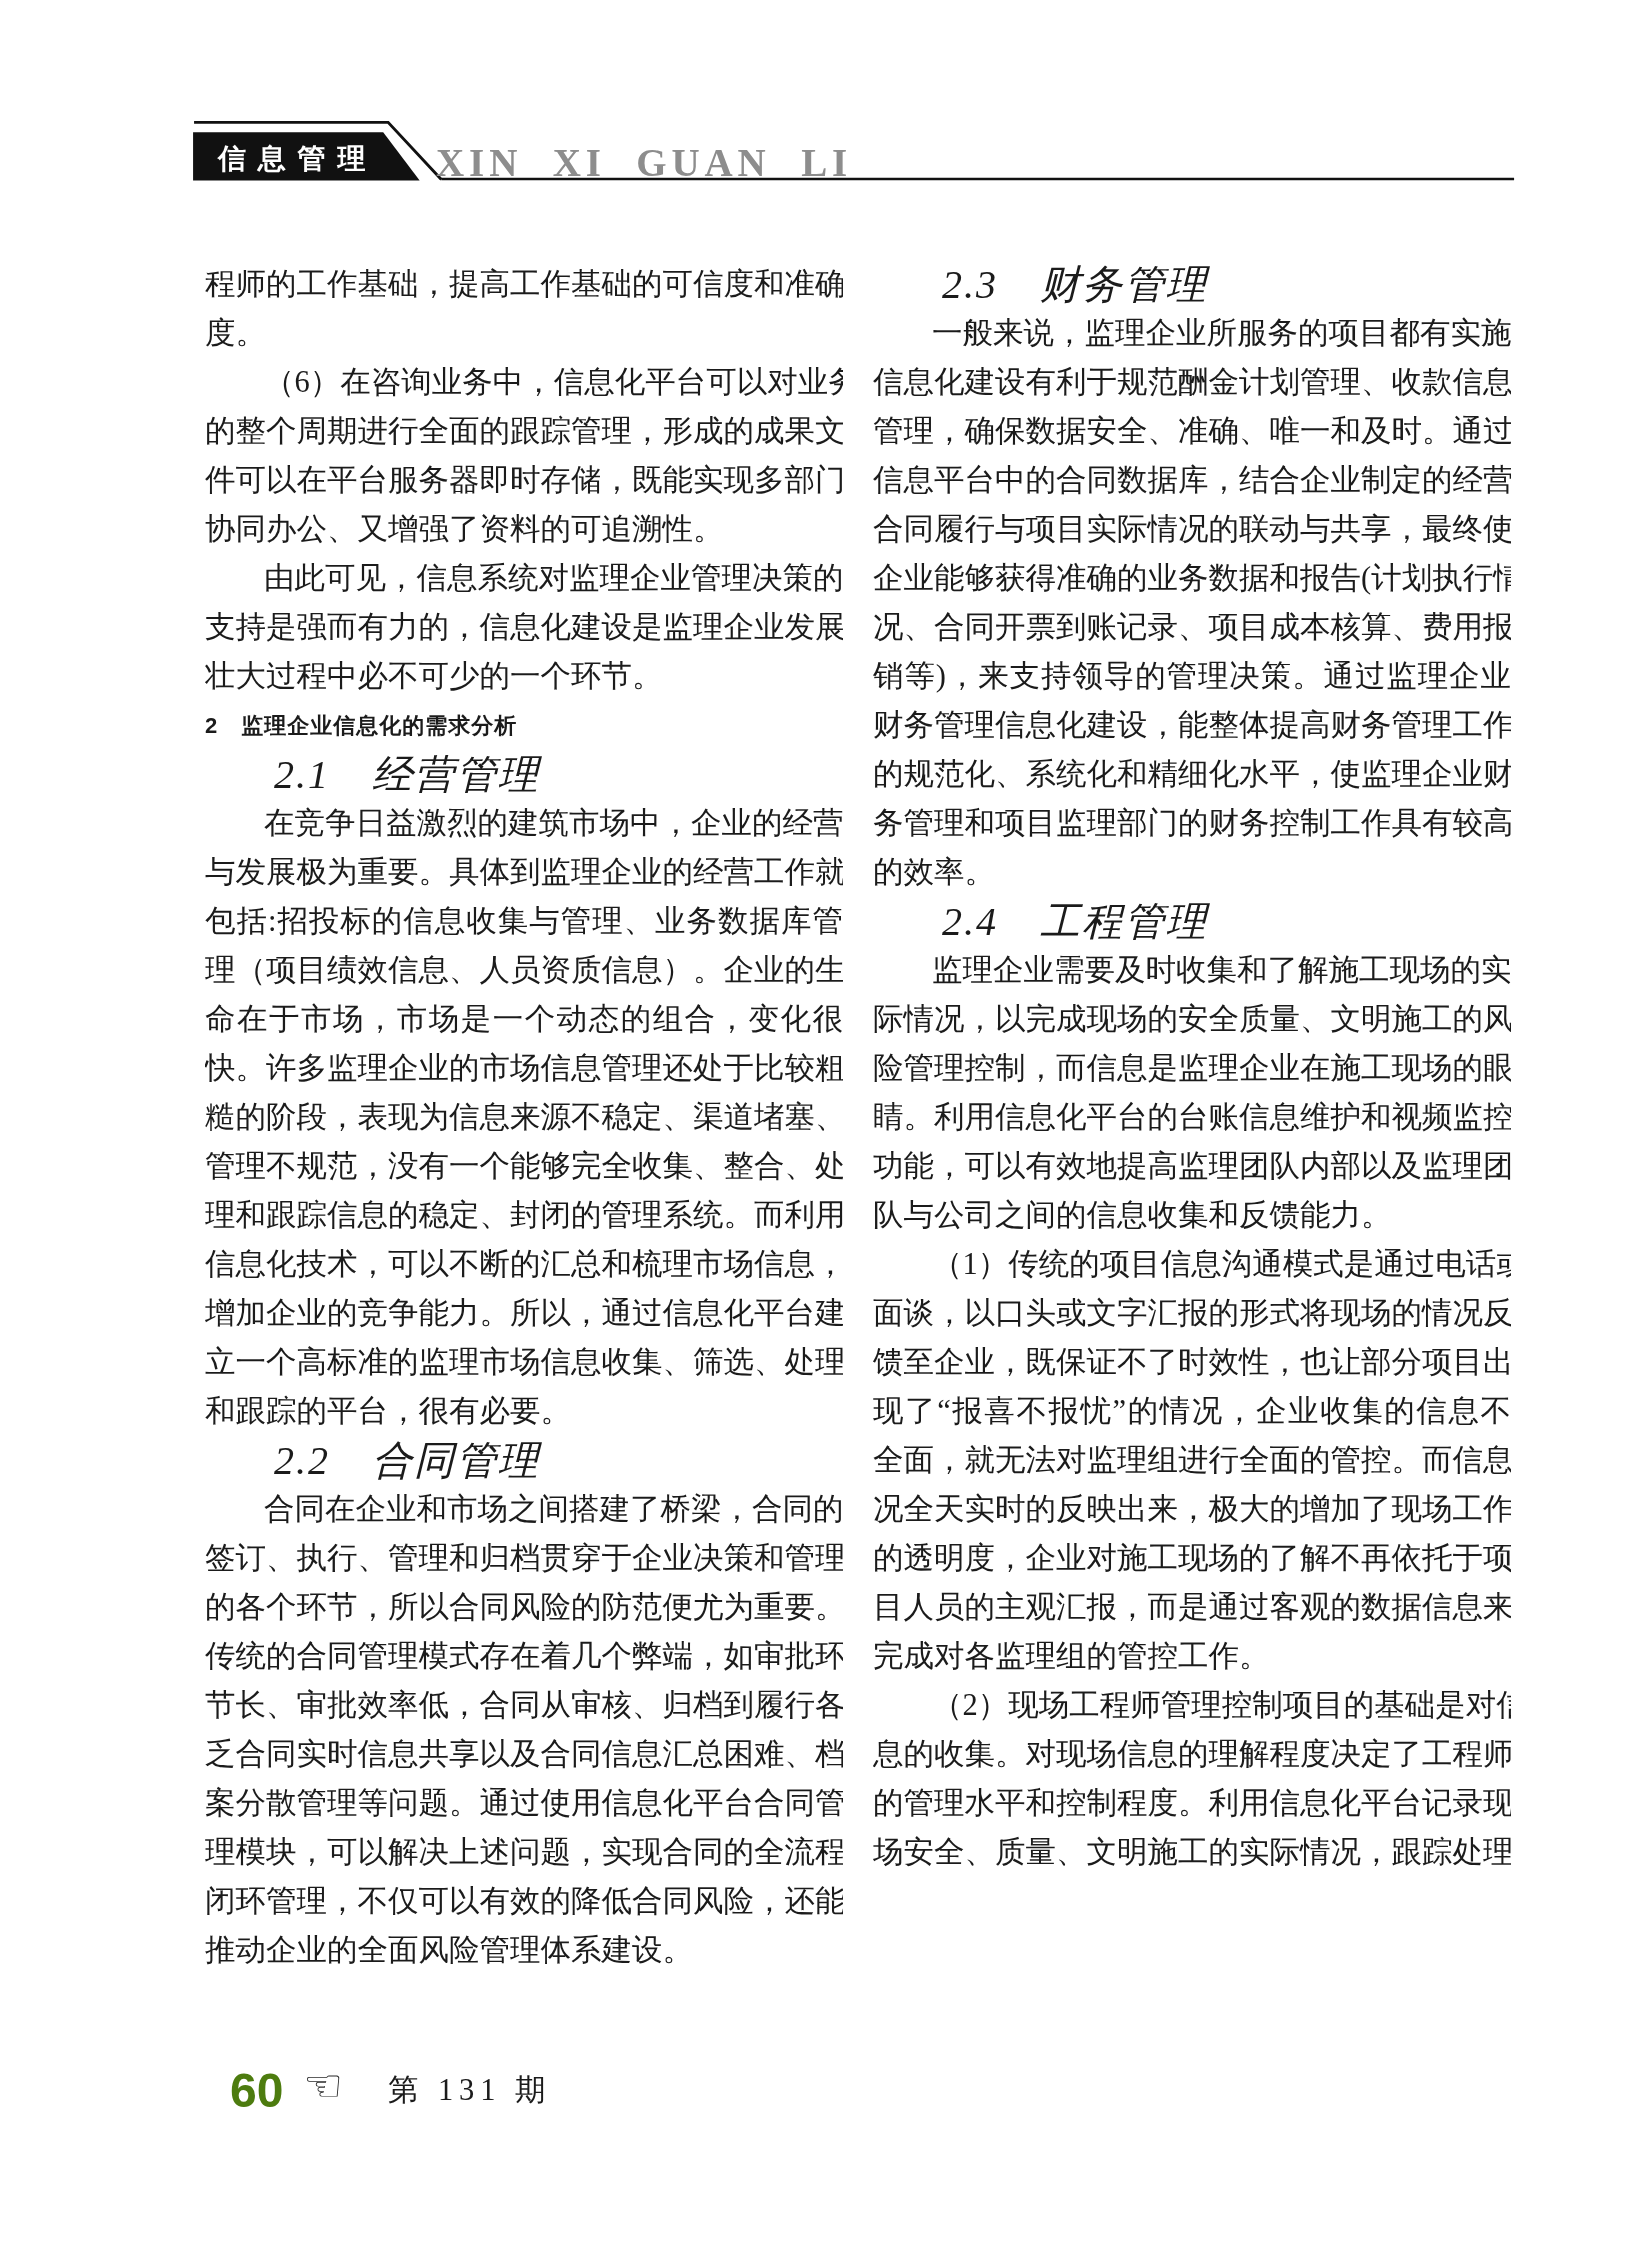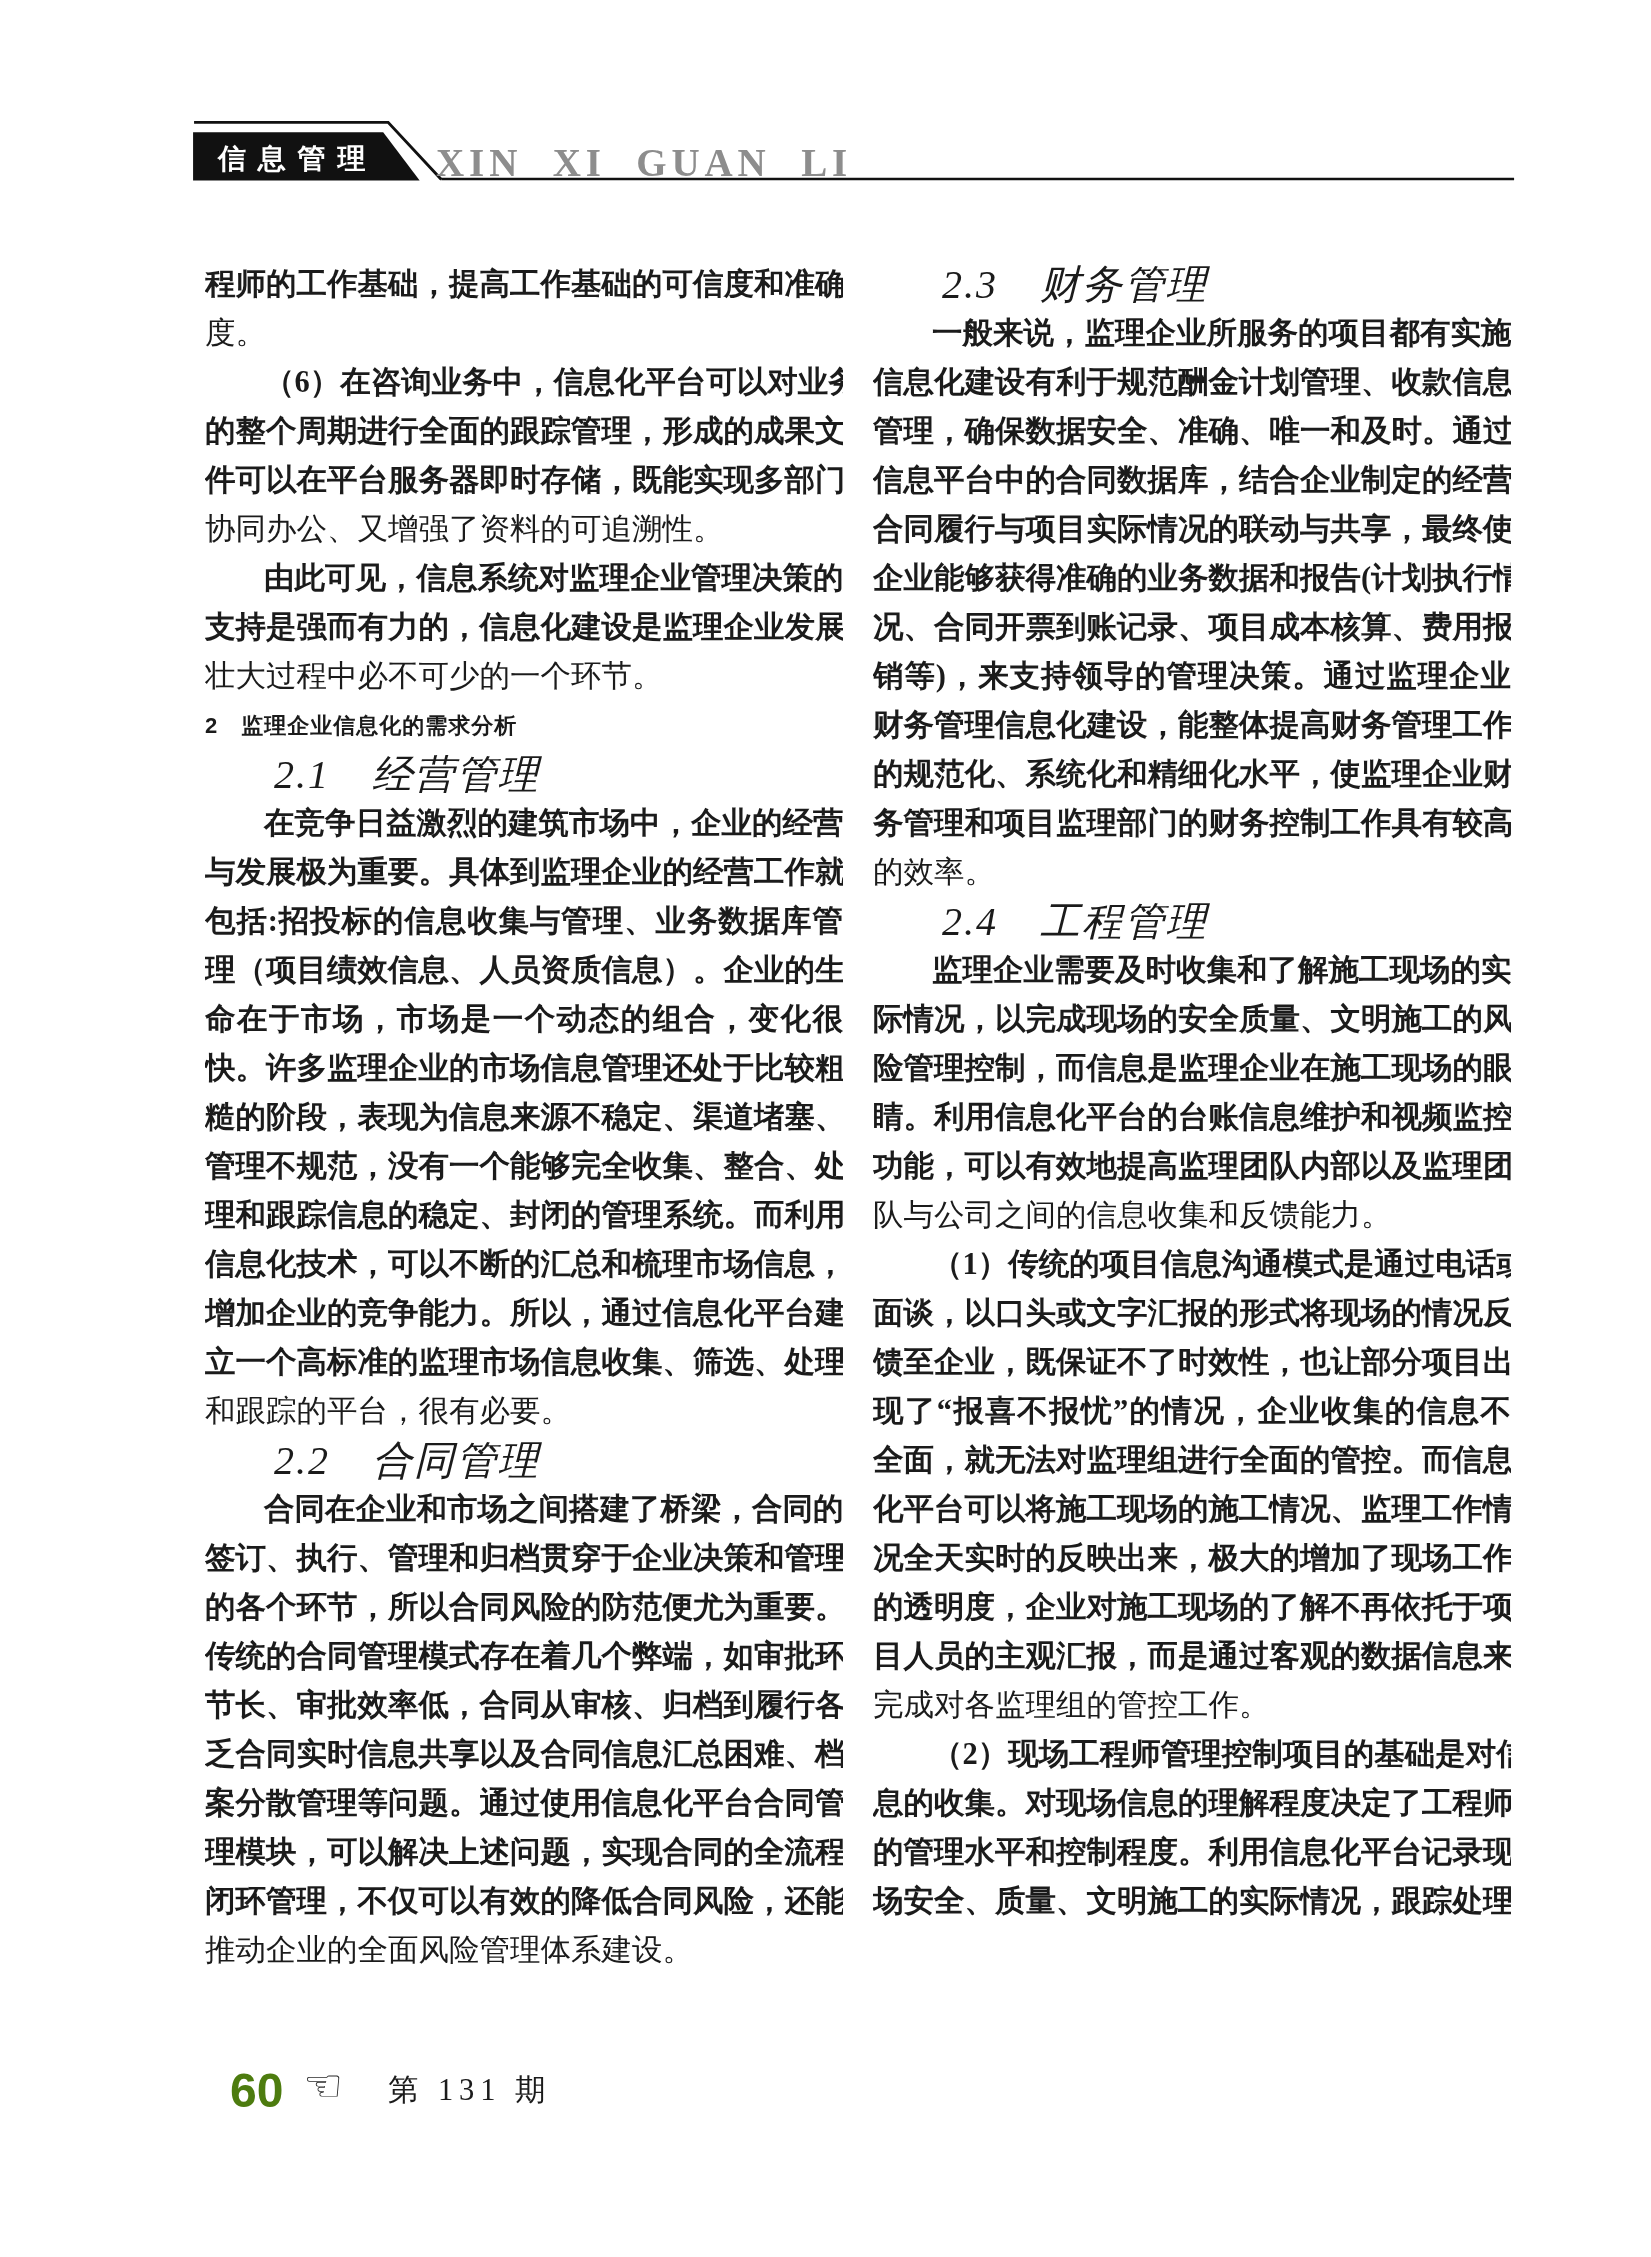--- a/index.html
+++ b/index.html
@@ -42,21 +42,20 @@
   .line {
     height:49px; line-height:49px;
     font-size:30.5px;
     white-space:nowrap;
     overflow:hidden;
   }
   .line.just {
     text-align:justify;
     text-align-last:justify;
     text-justify:inter-character;
-    font-weight:bold;
   }
   .line.indent { text-indent:59px; }
 
   .block.h2 .line {
     font-family:"Liberation Sans","DejaVu Sans",sans-serif;
     font-weight:bold;
     font-size:22px;
     letter-spacing:1px;
   }
   .block.h3 .line {
@@ -181,21 +180,20 @@
         <div class="line just">睛。利用信息化平台的台账信息维护和视频监控</div>
         <div class="line just">功能，可以有效地提高监理团队内部以及监理团</div>
         <div class="line">队与公司之间的信息收集和反馈能力。</div>
       </div>
       <div class="block para">
         <div class="line indent just">（1）传统的项目信息沟通模式是通过电话或</div>
         <div class="line just">面谈，以口头或文字汇报的形式将现场的情况反</div>
         <div class="line just">馈至企业，既保证不了时效性，也让部分项目出</div>
         <div class="line just">现了“报喜不报忧”的情况，企业收集的信息不</div>
         <div class="line just">全面，就无法对监理组进行全面的管控。而信息</div>
-        <div class="line just">化平台可以将施工现场的施工情况、监理工作情</div>
         <div class="line just">况全天实时的反映出来，极大的增加了现场工作</div>
         <div class="line just">的透明度，企业对施工现场的了解不再依托于项</div>
         <div class="line just">目人员的主观汇报，而是通过客观的数据信息来</div>
         <div class="line">完成对各监理组的管控工作。</div>
       </div>
       <div class="block para">
         <div class="line indent just">（2）现场工程师管理控制项目的基础是对信</div>
         <div class="line just">息的收集。对现场信息的理解程度决定了工程师</div>
         <div class="line just">的管理水平和控制程度。利用信息化平台记录现</div>
         <div class="line just">场安全、质量、文明施工的实际情况，跟踪处理</div>

